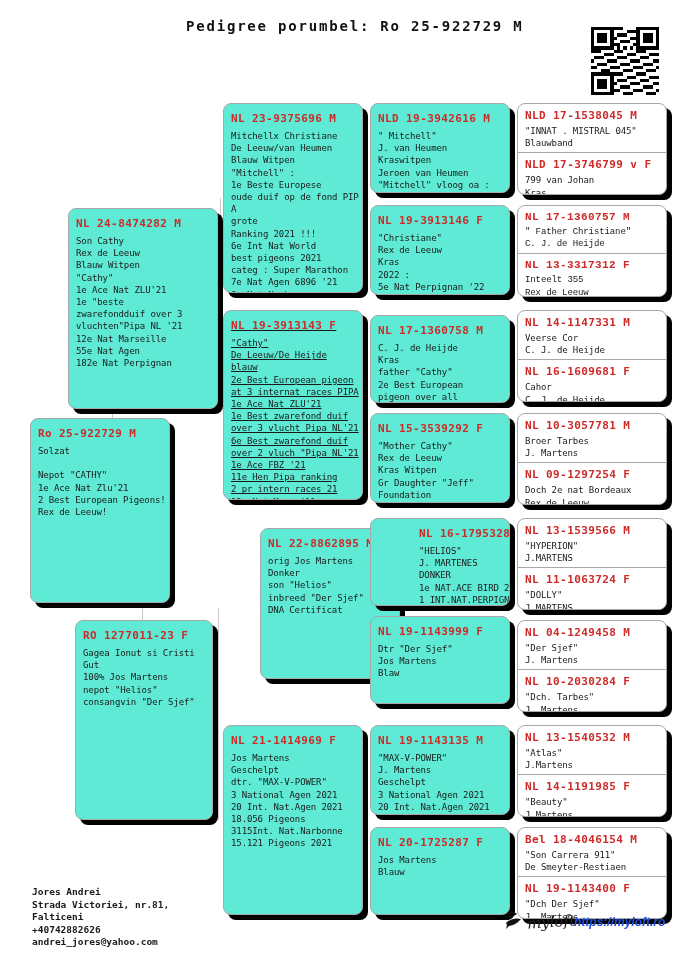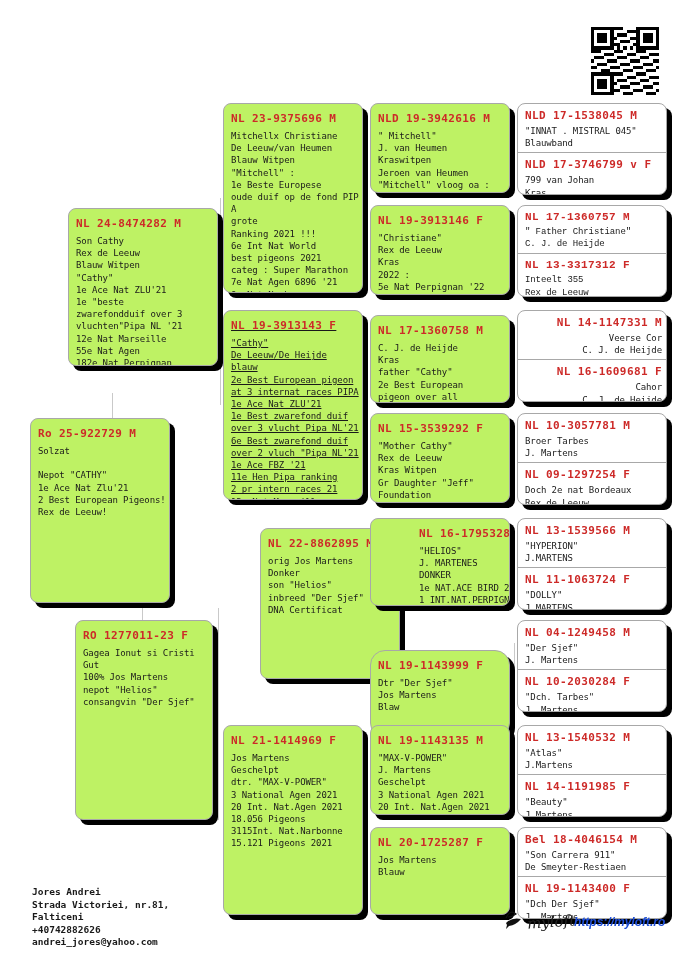--- a/index.html
+++ b/index.html
@@ -2,21 +2,21 @@
 <html><head>
 <meta charset="utf-8">
 <style>
   html,body{margin:0;padding:0;background:#e8e8e8;}
   #page{position:relative;width:685px;height:968px;background:#ffffff;overflow:hidden;
         font-family:"DejaVu Sans Mono",monospace;color:#1a1a1a;}
   #title{position:absolute;left:186px;top:18px;font-size:14px;font-weight:bold;
          letter-spacing:1.8px;color:#111;}
   #qr{position:absolute;left:591px;top:27px;width:68px;height:68px;}
   .conn{position:absolute;width:1px;background:#c9c9c9;}
-  .pbox{position:absolute;background:#bef264;border:1px solid #a8a8a8;border-radius:8px;
+  .pbox{position:absolute;background:#5eead4;border:1px solid #a8a8a8;border-radius:8px;
         box-shadow:5px 5px 0 #000;padding:8px 4px 0 7px;overflow:hidden;box-sizing:border-box;}
   .ring{font-size:11px;font-weight:bold;letter-spacing:0.4px;color:#cd2a28;
         margin-bottom:5px;white-space:pre;}
   .bline{font-size:9px;line-height:12.2px;min-height:12.2px;letter-spacing:-0.1px;
          white-space:pre;}
   .pgroup{position:absolute;background:#ffffff;border:1px solid #a8a8a8;border-radius:8px;
           box-shadow:5px 5px 0 #000;overflow:hidden;box-sizing:border-box;}
   .pentry{padding:5px 4px 3px 7px;min-height:37px;box-sizing:border-box;}
   .pentry + .pentry{border-top:1px solid #a8a8a8;}
   .pentry .ring{margin-bottom:3px;}
@@ -25,20 +25,21 @@
   #logo{position:absolute;left:503px;top:908px;display:flex;align-items:center;}
   #logo-script{font-family:"DejaVu Serif",serif;font-style:italic;font-size:15px;
                color:#222;transform:rotate(-4deg);margin-left:2px;}
   #site{position:absolute;left:574px;top:915px;font-family:"Liberation Sans",sans-serif;
         font-style:italic;font-weight:bold;font-size:12px;color:#1d4ed8;}
 </style>
 </head>
 <body>
 
 <div id="page">
+  <div id="title">Pedigree porumbel: Ro 25-922729 M</div>
   <div id="qr">
     <svg id="qr-svg" width="68" height="68" viewBox="0 0 21 21" shape-rendering="crispEdges">
         <rect x="0" y="0" width="1" height="1" fill="#000"></rect>
         <rect x="1" y="0" width="1" height="1" fill="#000"></rect>
         <rect x="2" y="0" width="1" height="1" fill="#000"></rect>
         <rect x="3" y="0" width="1" height="1" fill="#000"></rect>
         <rect x="4" y="0" width="1" height="1" fill="#000"></rect>
         <rect x="5" y="0" width="1" height="1" fill="#000"></rect>
         <rect x="6" y="0" width="1" height="1" fill="#000"></rect>
         <rect x="7" y="0" width="1" height="1" fill="#000"></rect>
@@ -281,21 +282,21 @@
       <div class="conn" style="left: 142px; top: 603px; height: 17px;"></div>
       <div class="pbox" style="left: 30px; top: 418px; width: 140px; height: 185px;">
         <div class="ring">Ro 25-922729 M</div>
         <div class="bline">Solzat</div>
         <div class="bline"></div>
         <div class="bline">Nepot "CATHY"</div>
         <div class="bline">1e Ace Nat Zlu'21</div>
         <div class="bline">2 Best European Pigeons!</div>
         <div class="bline">Rex de Leeuw!</div>
       </div>
-      <div class="pbox" style="left: 68px; top: 208px; width: 150px; height: 158px;">
+      <div class="pbox" style="left: 68px; top: 208px; width: 150px; height: 201px;">
         <div class="ring">NL 24-8474282 M</div>
         <div class="bline">Son Cathy</div>
         <div class="bline">Rex de Leeuw</div>
         <div class="bline">Blauw Witpen</div>
         <div class="bline">"Cathy"</div>
         <div class="bline">1e Ace Nat ZLU'21</div>
         <div class="bline">1e "beste</div>
         <div class="bline">zwarefondduif over 3</div>
         <div class="bline">vluchten"Pipa NL '21</div>
         <div class="bline">12e Nat Marseille</div>
@@ -399,21 +400,21 @@
         <div class="bline">C. J. de Heijde</div>
       </div>
       <div class="pbox" style="left: 370px; top: 518px; width: 140px; height: 88px; padding-left: 48px;">
         <div class="ring">NL 16-1795328 M</div>
         <div class="bline">"HELIOS"</div>
         <div class="bline">J. MARTENES</div>
         <div class="bline">DONKER</div>
         <div class="bline">1e NAT.ACE BIRD 2018</div>
         <div class="bline">1 INT.NAT.PERPIGNAN 2018</div>
       </div>
-      <div class="pbox" style="left: 370px; top: 650px; width: 140px; height: 88px; border-radius: 15px;">
+      <div class="pbox" style="left: 370px; top: 616px; width: 140px; height: 88px;">
         <div class="ring">NL 19-1143999 F</div>
         <div class="bline">Dtr "Der Sjef"</div>
         <div class="bline">Jos Martens</div>
         <div class="bline">Blaw</div>
       </div>
       <div class="pbox" style="left: 370px; top: 725px; width: 140px; height: 90px;">
         <div class="ring">NL 19-1143135 M</div>
         <div class="bline">"MAX-V-POWER"</div>
         <div class="bline">J. Martens</div>
         <div class="bline">Geschelpt</div>
@@ -443,21 +444,21 @@
           <div class="ring">NL 17-1360757 M</div>
           <div class="bline">" Father Christiane"</div>
           <div class="bline">C. J. de Heijde</div>
         </div>
         <div class="pentry">
           <div class="ring">NL 13-3317312 F</div>
           <div class="bline">Inteelt 355</div>
           <div class="bline">Rex de Leeuw</div>
         </div>
       </div>
-      <div class="pgroup" style="left: 517px; top: 310px; width: 150px; height: 92px; text-align: right;">
+      <div class="pgroup" style="left: 517px; top: 310px; width: 150px; height: 92px;">
         <div class="pentry">
           <div class="ring">NL 14-1147331 M</div>
           <div class="bline">Veerse Cor</div>
           <div class="bline">C. J. de Heijde</div>
         </div>
         <div class="pentry">
           <div class="ring">NL 16-1609681 F</div>
           <div class="bline">Cahor</div>
           <div class="bline">C. J. de Heijde</div>
         </div>

